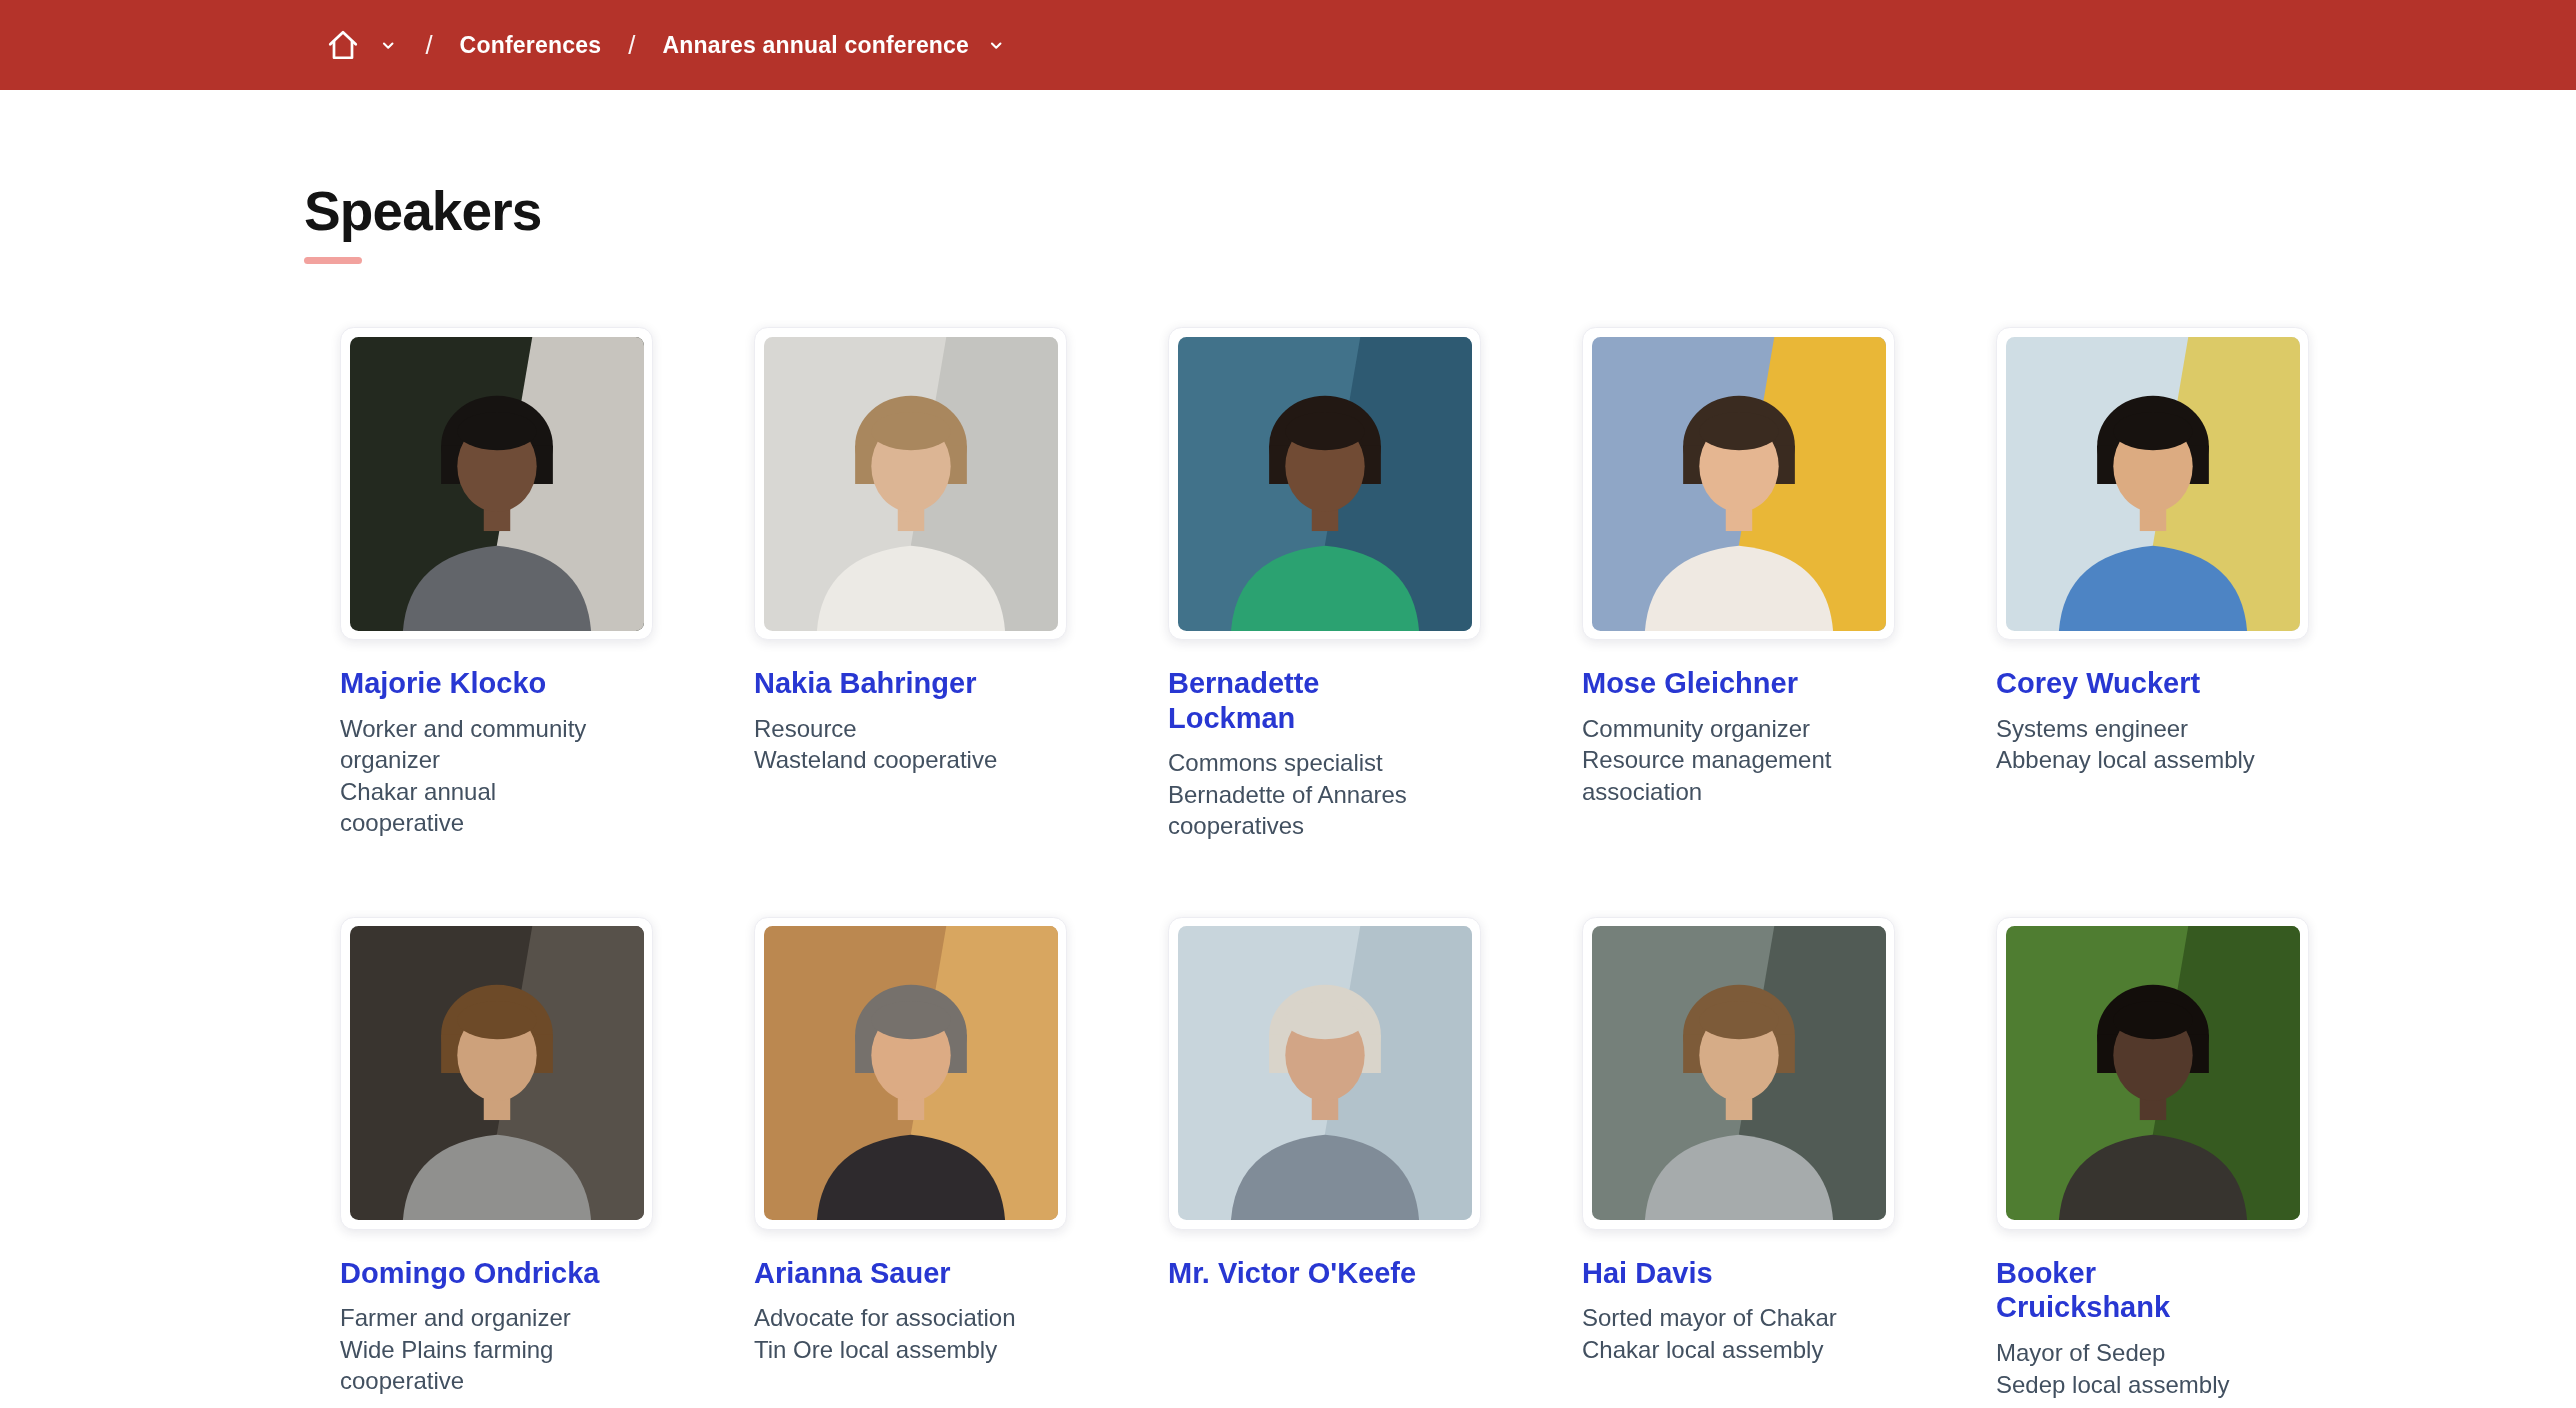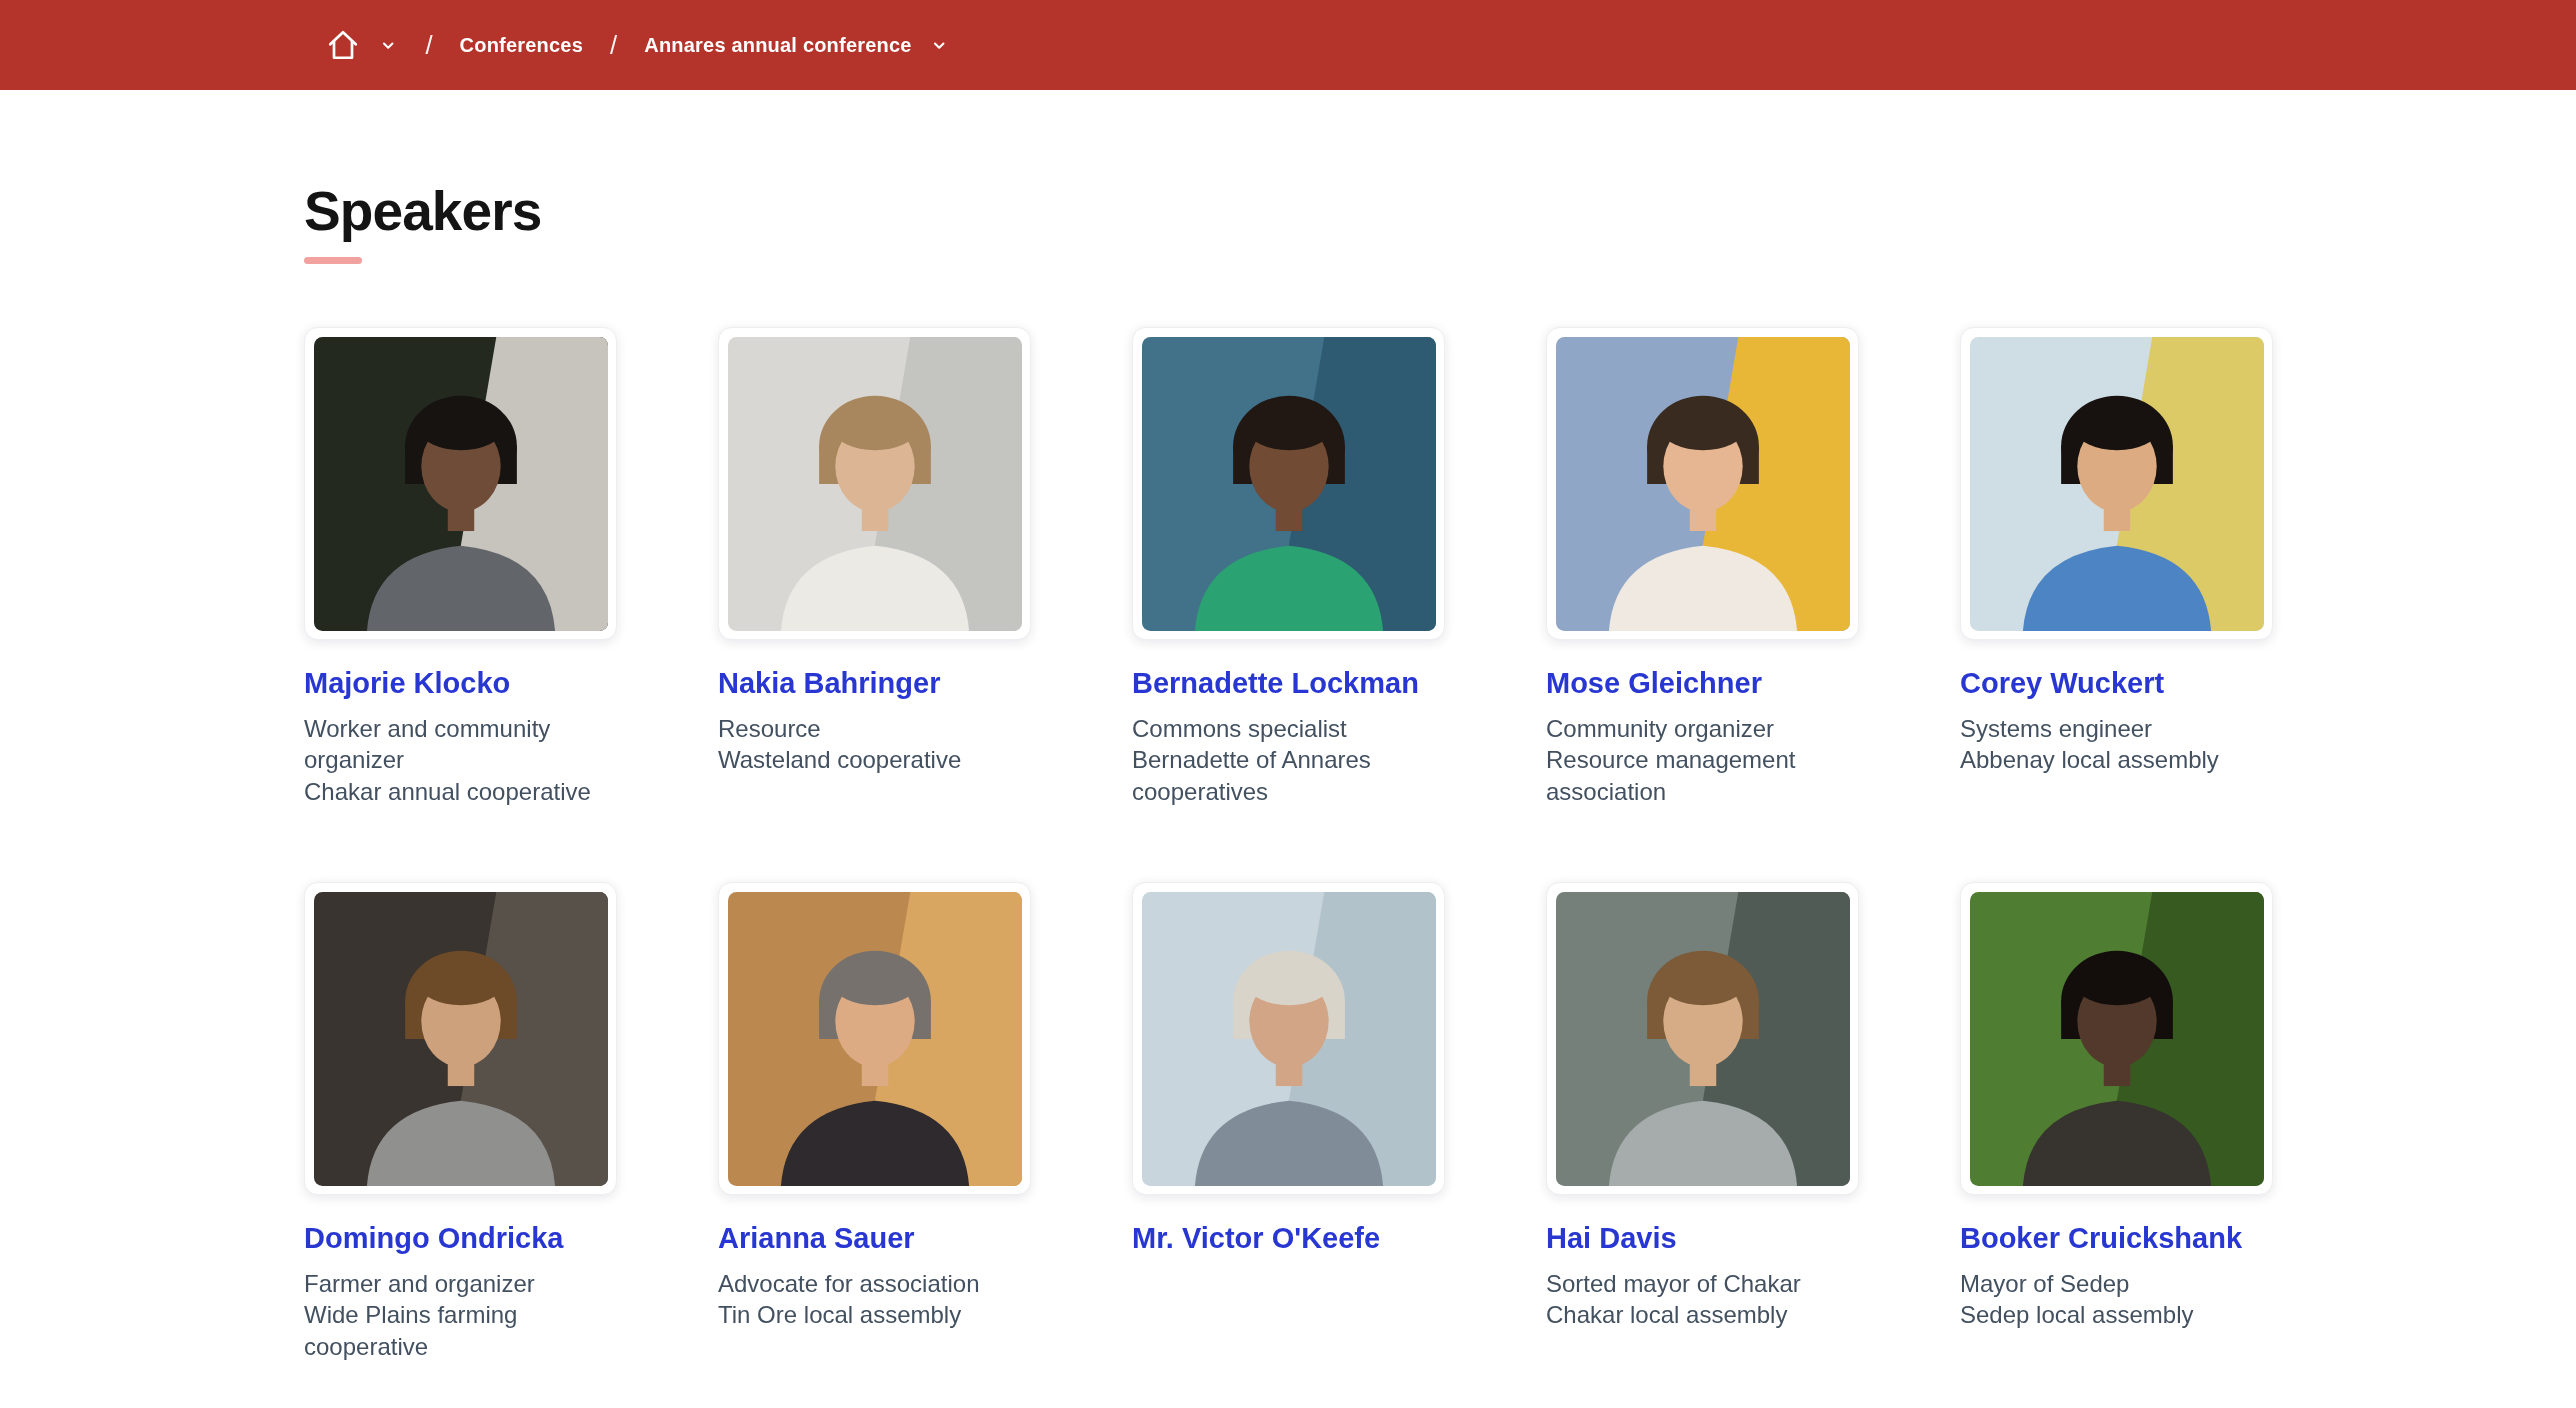--- a/index.html
+++ b/index.html
@@ -14,21 +14,21 @@
   
   .topbar {
     height: 90px; width: 100%;
     background: var(--primary, #b4332a);
     display: flex; align-items: center;
     padding-left: 325px;
   }
   .crumbs { display: flex; align-items: center; gap: 22px; color: #ffffff; }
   .crumb-link {
     color: #ffffff; text-decoration: none;
-    font-size: 20px; font-weight: 700; letter-spacing: 0.2px;
+    font-size: 23px; font-weight: 700; letter-spacing: 0.2px;
     cursor: pointer;
   }
   .crumb-sep { color: #ffffff; font-size: 25.6px; font-weight: 400; opacity: 0.95; padding: 0 5.1px; }
   .icon-btn { display: flex; align-items: center; cursor: pointer; }
   .home-svg { width: 36px; height: 36px; }
   .chev-svg { width: 20.4px; height: 20.4px; margin-left: -5.1px; }
 
   
   .main { padding-left: 304px; padding-right: 256px; }
   .page-title {
@@ -43,21 +43,21 @@
   }
 
   .grid {
     margin-top: 63px;
     display: grid;
     grid-template-columns: repeat(5, 313px);
     column-gap: 101px;
     row-gap: 75px;
   }
 
-  .speaker { display: flex; flex-direction: column; }
+  .speaker { display: flex; flex-direction: column; margin-left: 36px; }
   .photo-card {
     width: 313px; height: 313px;
     background: #ffffff;
     border: 0.9px solid #ededf2;
     border-radius: 13.6px;
     box-shadow: 0 2.6px 10.2px rgba(30, 30, 60, 0.10);
     padding: 8.5px;
   }
   .photo-frame {
     width: 100%; height: 100%;

